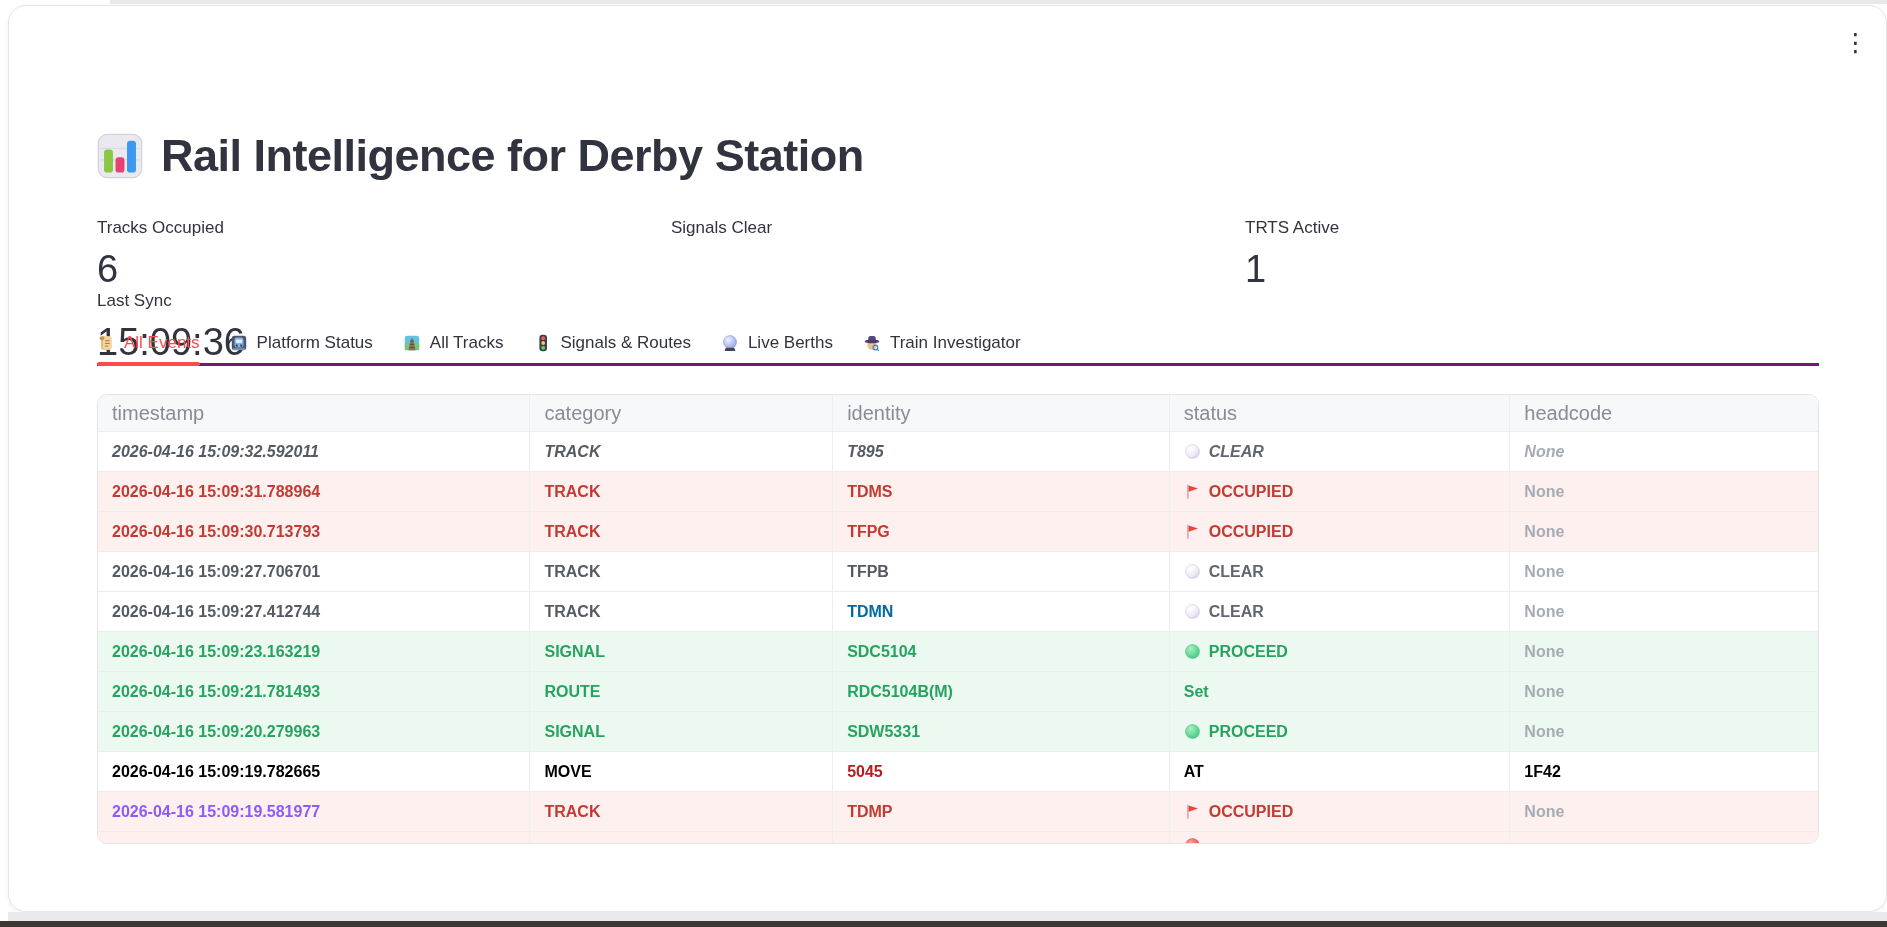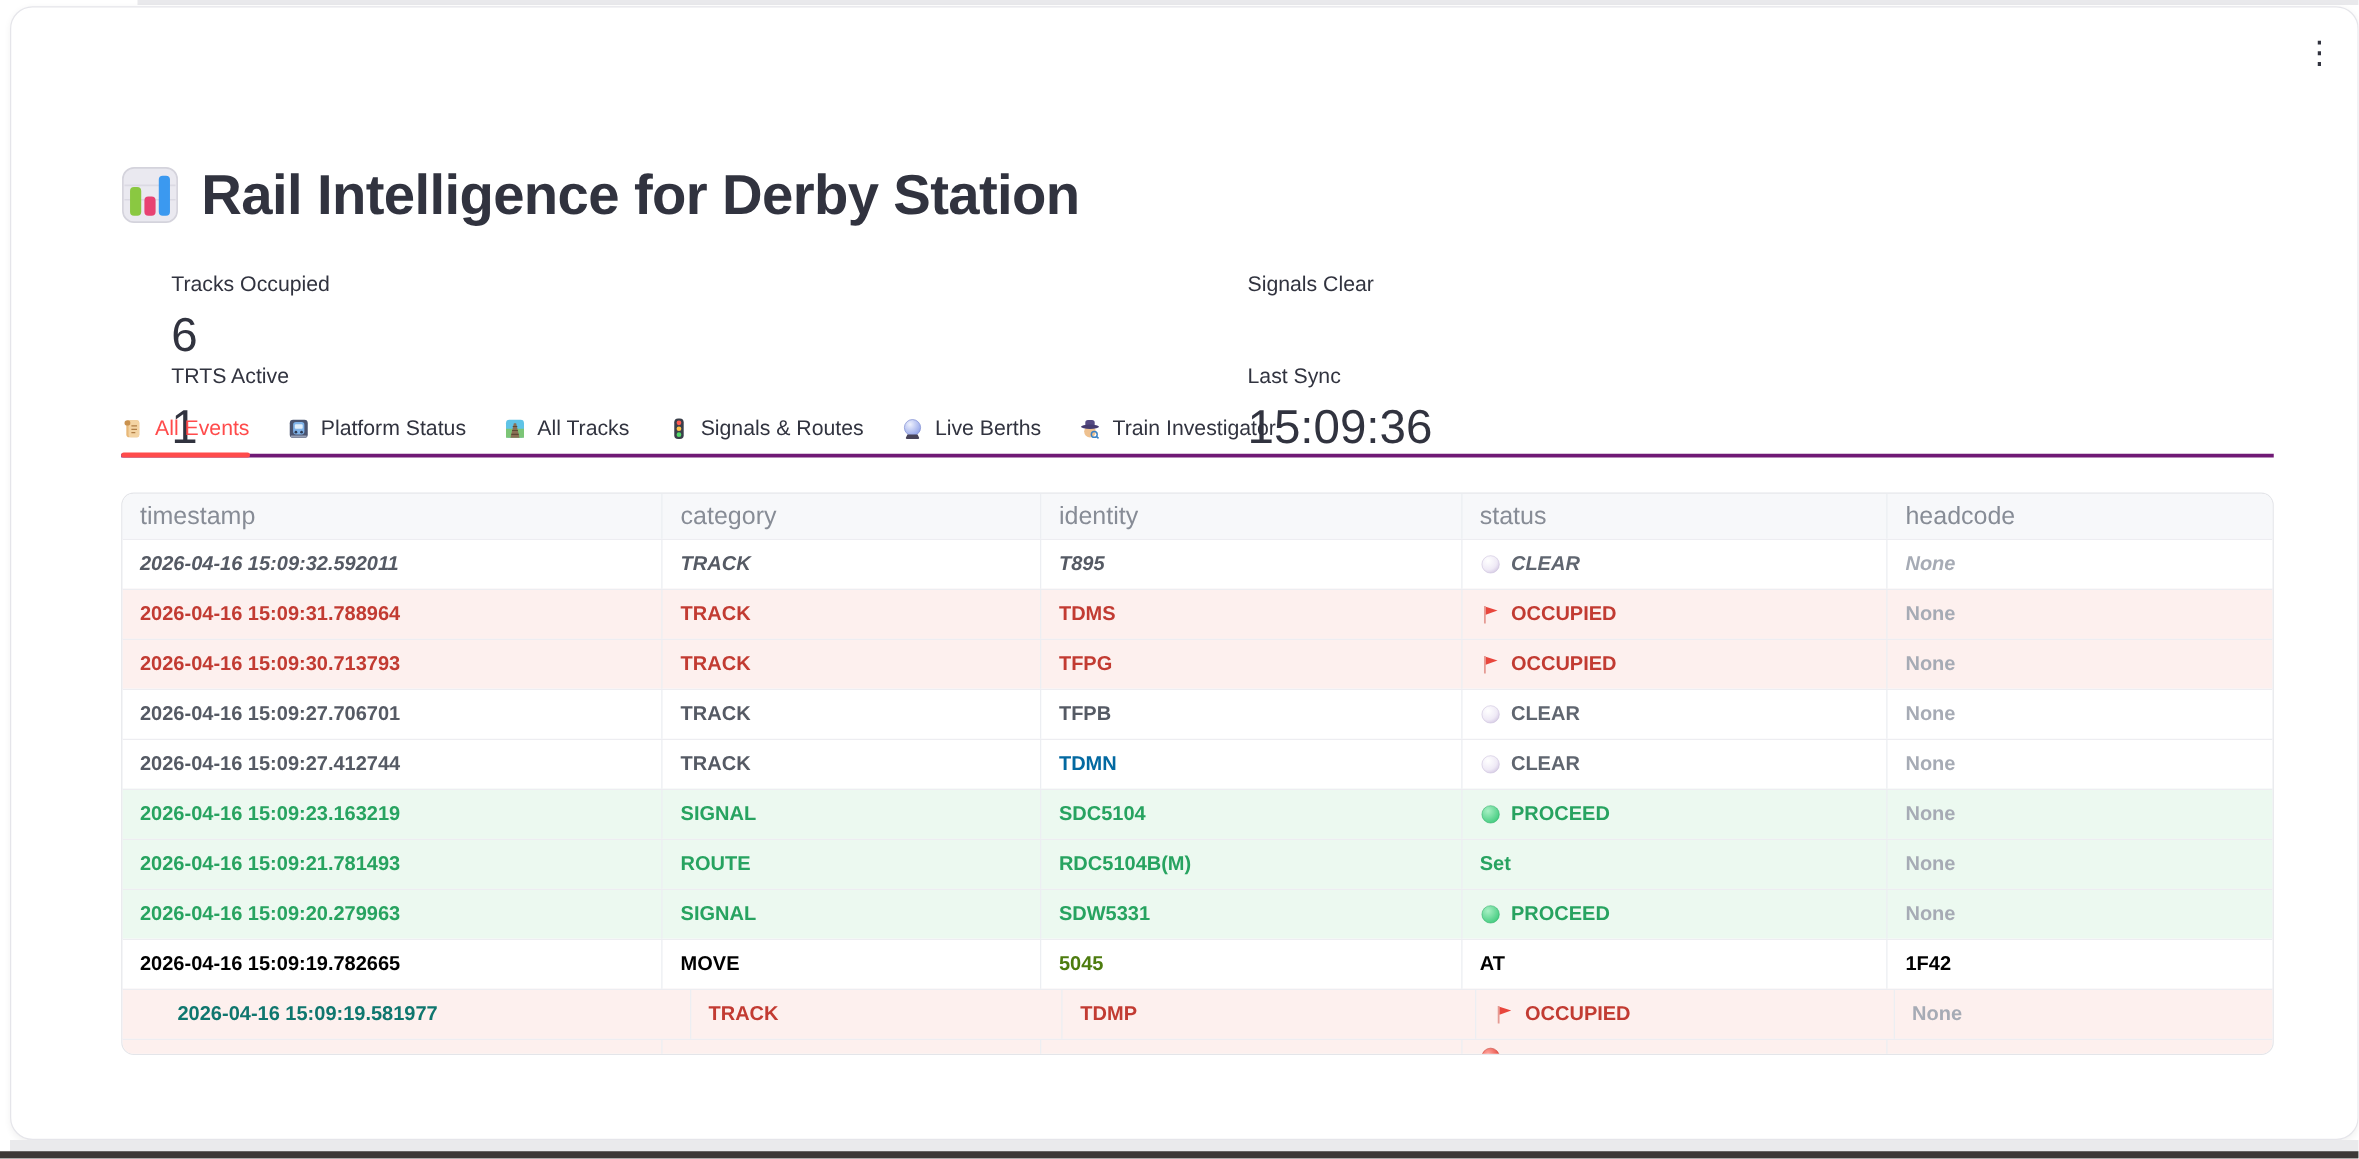--- a/index.html
+++ b/index.html
@@ -10,21 +10,21 @@
   .bottom-strip{position:absolute;top:912px;left:8px;right:0;height:10px;background:#eaeaec;}
   .bottom-bar{position:absolute;left:0;bottom:0;width:100%;height:6px;background:#3c3836;}
   .app-card{position:absolute;left:8px;top:5px;width:1879px;height:907px;background:#ffffff;
             border:1px solid #e5e5ea;border-radius:18px;box-shadow:0 2px 6px rgba(0,0,0,0.06);}
   .kebab{position:absolute;top:22px;right:12px;font-size:25px;line-height:1;color:#31333f;
          cursor:pointer;user-select:none;padding:2px 6px;}
   
   .page-title{position:absolute;left:96px;top:112px;height:76px;display:flex;align-items:center;gap:18px;}
   .page-title h1{margin:0;font-size:45px;font-weight:700;color:#31333f;letter-spacing:-0.5px;}
   
-  .metrics{position:absolute;left:96px;top:212px;width:1722px;display:grid;grid-template-columns:repeat(2,1fr);margin-left:40px;}
+  .metrics{position:absolute;left:96px;top:212px;width:1722px;display:grid;grid-template-columns:repeat(3,1fr);}
   .metric-label{font-size:17px;color:#31333f;}
   .metric-value{font-size:38px;color:#31333f;margin-top:10px;font-weight:400;}
   
   .tabs{position:absolute;left:96px;top:326px;width:1722px;display:flex;gap:30px;
         border-bottom:3px solid #701a75;height:34px;}
   .tab{display:flex;align-items:center;gap:9px;font-size:17px;color:#31333f;cursor:pointer;
        padding-bottom:10px;position:relative;white-space:nowrap;}
   .tab .icon{display:inline-flex;}
   .tab.active{color:#ff4b4b;}
   .tab.active::after{content:"";position:absolute;left:0;right:0;bottom:-3px;height:4px;background:#ff4b4b;border-radius:2px;}
@@ -311,28 +311,28 @@
      <circle cx="10" cy="10" r="8.2" fill="url(#gcg)" stroke="#2bab64" stroke-width="0.5"></circle>
               </svg>
             </span>
             <span>PROCEED</span>
           </div>
           <div class="df-cell" style="width: 308px; color: rgb(166, 171, 181);">None</div>
         </div>
         <div class="df-row df-body-row" style="background: rgb(255, 255, 255);">
           <div class="df-cell" style="width: 433px; color: rgb(0, 0, 0);">2026-04-16 15:09:19.782665</div>
           <div class="df-cell" style="width: 303px; color: rgb(0, 0, 0);">MOVE</div>
-          <div class="df-cell" style="width: 337px; color: #4d7c0f;">5045</div>
+          <div class="df-cell" style="width: 337px; color: #b91c1c;">5045</div>
           <div class="df-cell" style="width: 341px; color: rgb(0, 0, 0);">
             <span>AT</span>
           </div>
           <div class="df-cell" style="width: 308px; color: rgb(0, 0, 0);">1F42</div>
         </div>
         <div class="df-row df-body-row" style="background: rgb(253, 240, 238);">
-          <div class="df-cell" style="width: 433px; color: #0f766e; margin-left: 30px;">2026-04-16 15:09:19.581977</div>
+          <div class="df-cell" style="width: 433px; color: #8b5cf6;">2026-04-16 15:09:19.581977</div>
           <div class="df-cell" style="width: 303px; color: rgb(194, 59, 50);">TRACK</div>
           <div class="df-cell" style="width: 337px; color: rgb(194, 59, 50);">TDMP</div>
           <div class="df-cell" style="width: 341px; color: rgb(194, 59, 50);">
             <span class="icon">
               <svg width="17" height="17" viewBox="0 0 20 20">
      <line x1="4.6" y1="2" x2="4.6" y2="18.5" stroke="#e59b94" stroke-width="1.7"></line>
      <path d="M5.4 2.8 L16.5 6.4 L5.4 10.4 Z" fill="#e8463c"></path>
               </svg>
             </span>
             <span>OCCUPIED</span>

